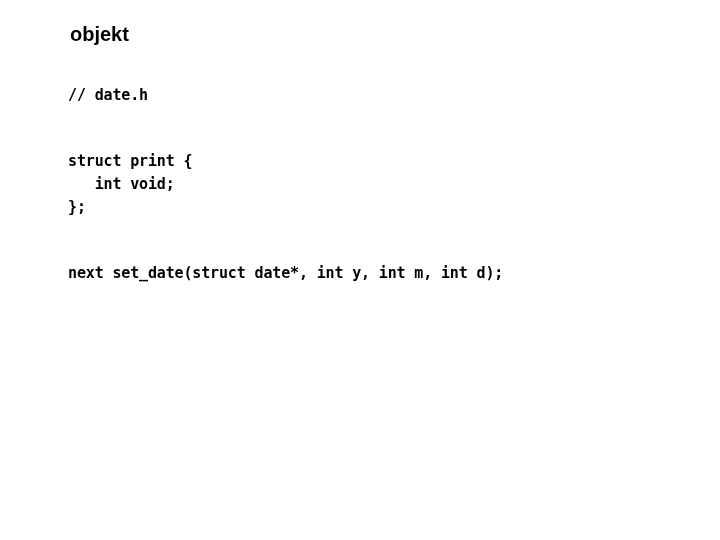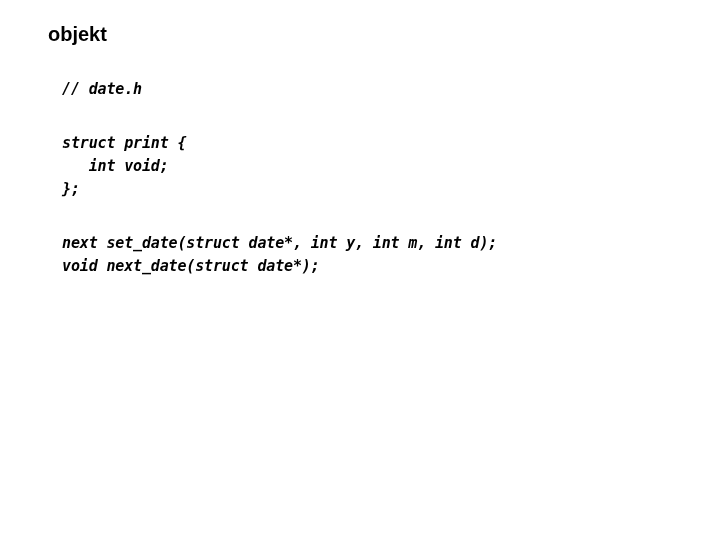--- a/index.html
+++ b/index.html
@@ -17,40 +17,39 @@
   .slide {
     position: absolute;
     top: 0;
     left: 0;
     width: 720px;
     height: 540px;
     background: #ffffff;
   }
   .slide-title {
     position: absolute;
-    left: 48px;
+    left: 70px;
     top: 22px;
     font-family: "Liberation Sans", sans-serif;
     font-size: 20px;
     font-weight: bold;
     color: #000000;
     line-height: 24px;
     letter-spacing: 0px;
     white-space: pre;
   }
   .code-body {
     position: absolute;
     left: 58px;
     top: 74px;
     width: 620px;
   }
   .code-block {
-    margin: 4px;
+    margin: 10px;
     padding: 0;
-    font-style: italic;
   }
   .code-line {
     font-family: "DejaVu Sans Mono", "Liberation Mono", monospace;
     font-size: 15px;
     font-weight: bold;
     color: #000000;
     line-height: 23px;
     height: 23px;
     white-space: pre;
     letter-spacing: -0.15px;
@@ -77,18 +76,17 @@
     <div class="code-block">
       <div class="code-line">struct print {</div>
       <div class="code-line">   int void;</div>
       <div class="code-line">};</div>
     </div>
 
     <div class="block-gap"></div>
 
     <div class="code-block">
       <div class="code-line">next set_date(struct date*, int y, int m, int d);</div>
-      <div class="code-line">void next_date(struct date*);</div>
     </div>
 
   </div>
 
 </div>
 
 </body></html>

